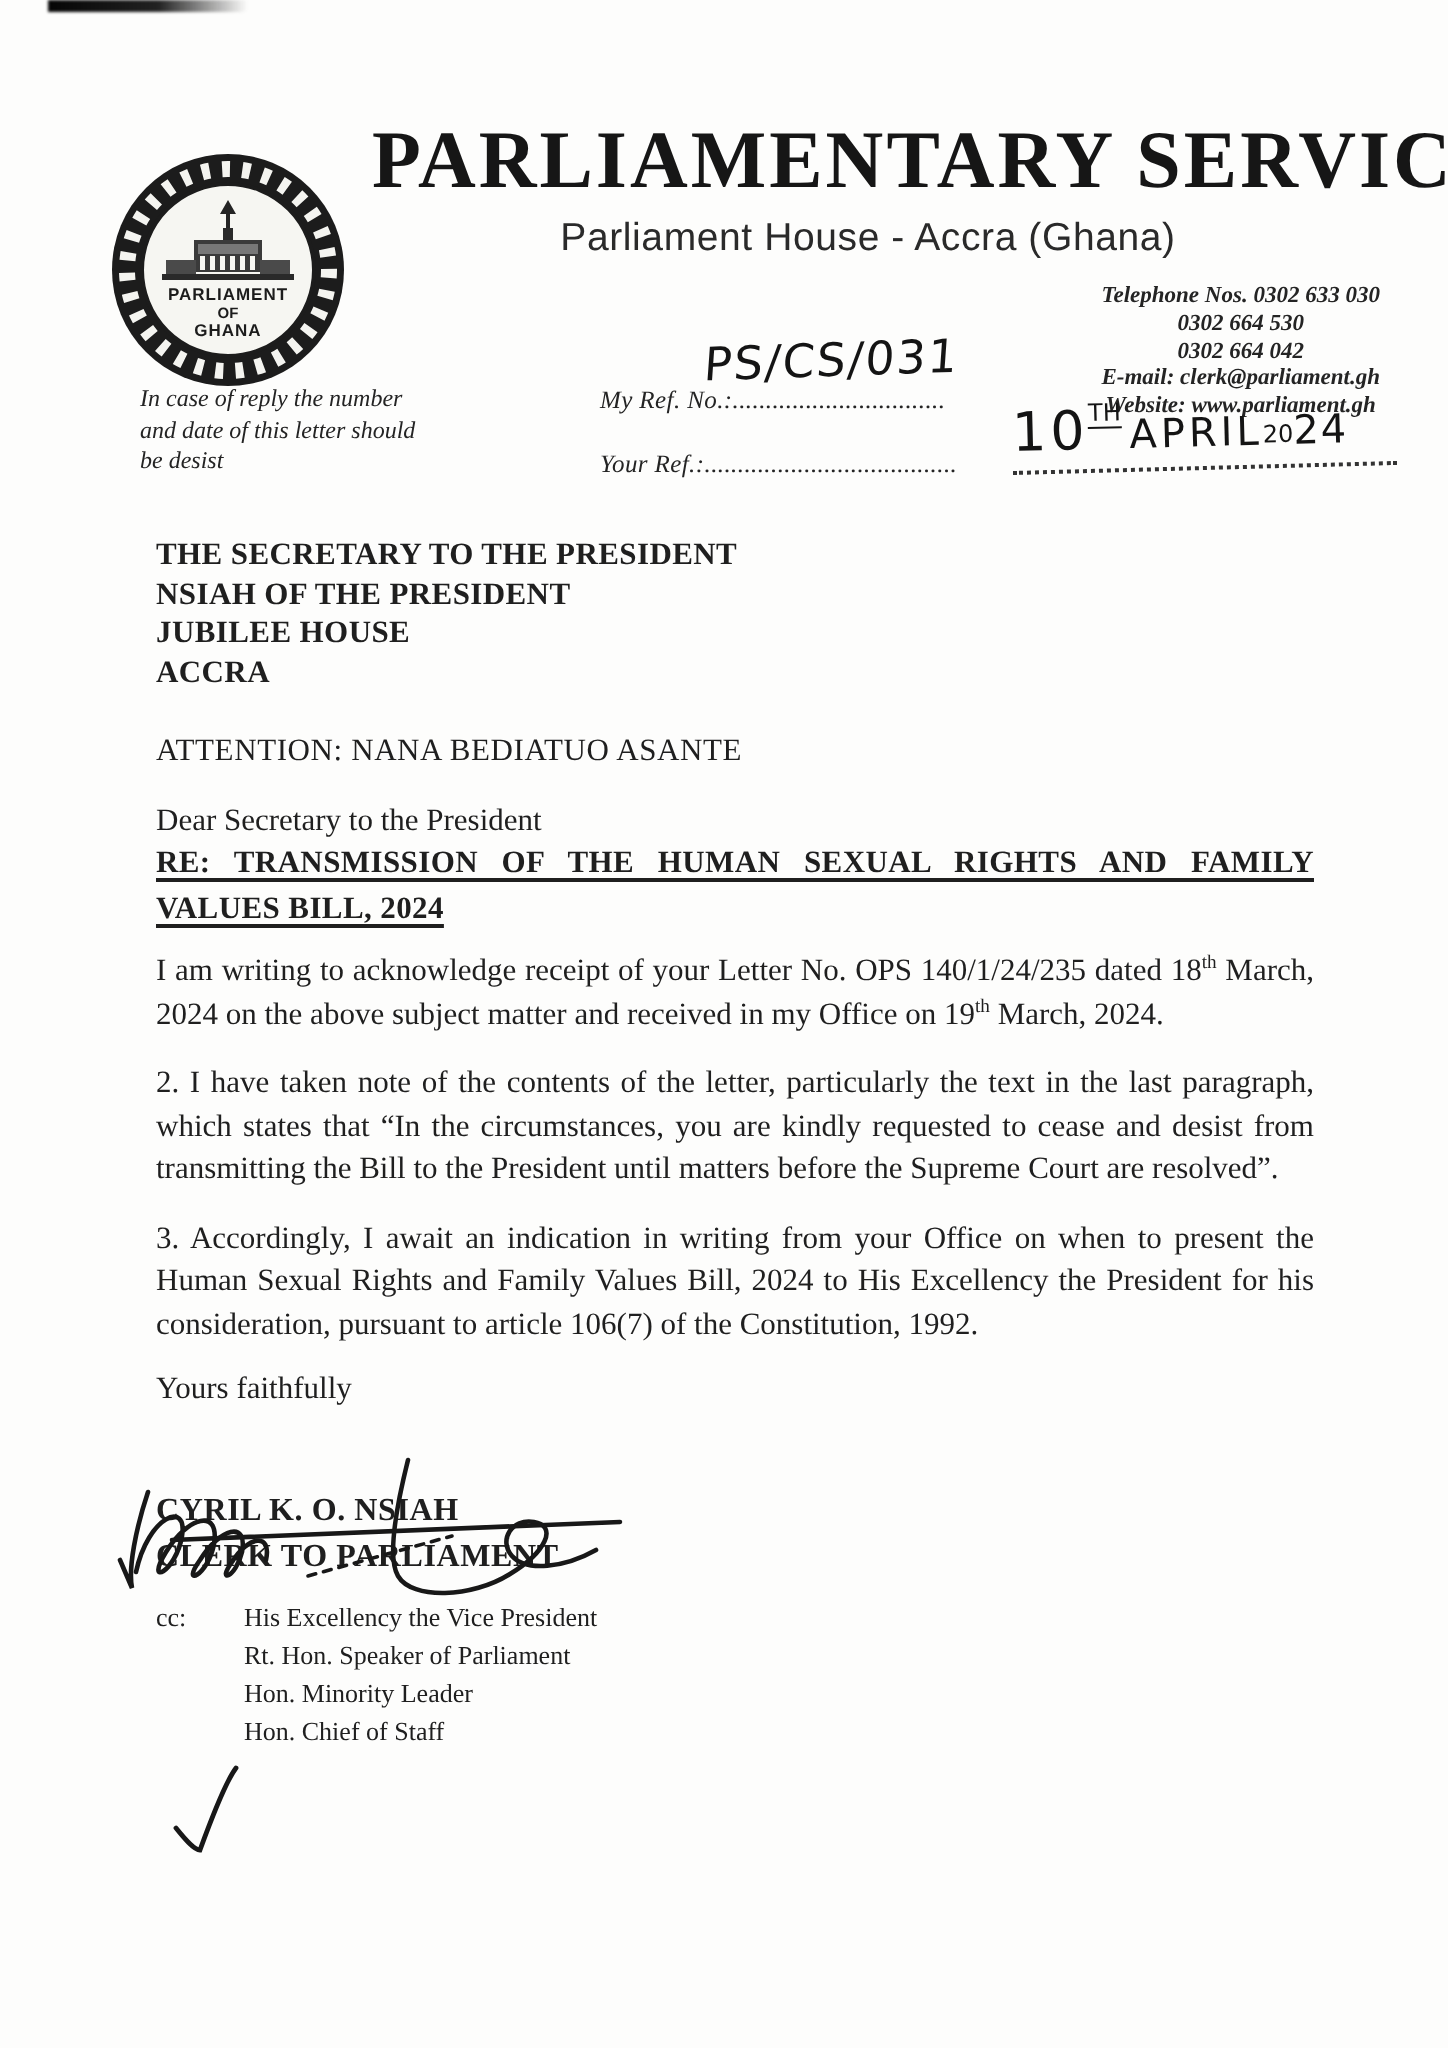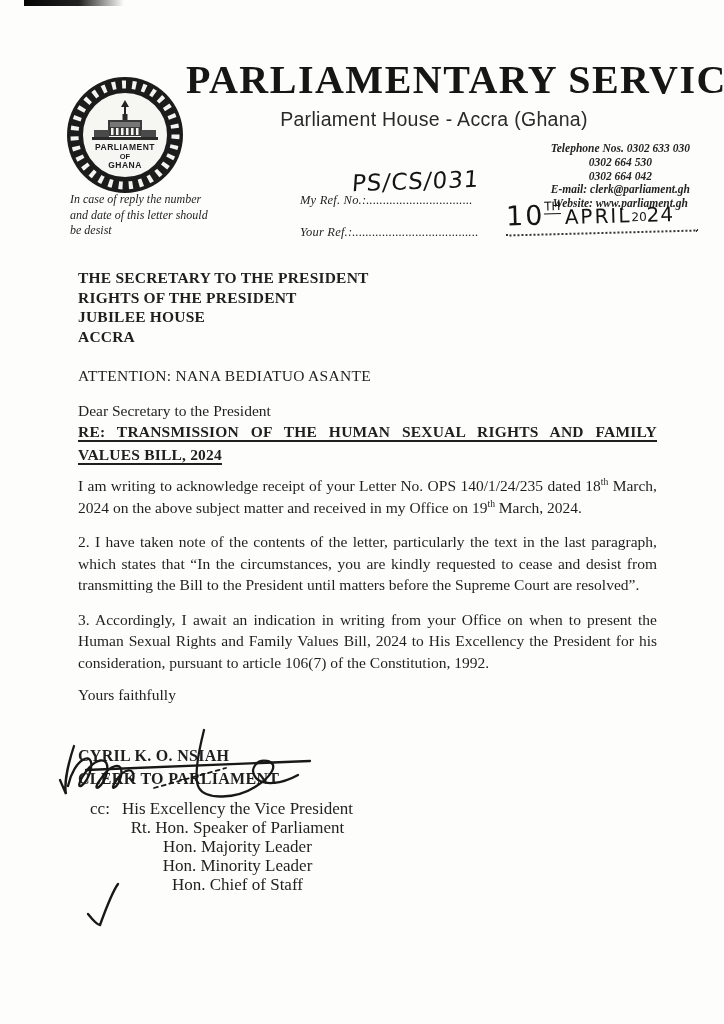--- a/index.html
+++ b/index.html
@@ -8,21 +8,21 @@
     background:#fdfdfc;overflow:hidden;
     font-family:"Liberation Serif", serif;color:#1f1f1f;
   }
   
   .smudge{
     position:absolute;left:24px;top:0;width:100px;height:6px;
     background:linear-gradient(to right,#050505 0%,#222 55%,rgba(0,0,0,0) 100%);
     filter:blur(0.7px);border-radius:0 0 3px 0;
   }
   
-  .seal{position:absolute;left:64px;top:74px;}
+  .seal{position:absolute;left:53px;top:74px;}
   .masthead{position:absolute;left:186px;top:58px;width:496px;text-align:center;}
   .masthead-title{
     font-family:"Liberation Serif", serif;font-weight:bold;font-size:40px;
     letter-spacing:1.5px;color:#161616;line-height:44px;
     transform:scaleY(1.02);white-space:nowrap;
   }
   .masthead-sub{
     font-family:"Liberation Sans", sans-serif;font-size:19.5px;color:#2a2a2a;
     margin-top:6px;letter-spacing:0.3px;
   }
@@ -59,21 +59,21 @@
   .salutation{margin-bottom:1px;}
   .subject{
     font-weight:bold;line-height:22.5px;margin-bottom:9px;letter-spacing:0.2px;
     text-align:justify;
   }
   .subject span{text-decoration:underline;text-underline-offset:3px;text-decoration-thickness:1.5px;}
   .para{margin:0 0 13px 0;line-height:21.5px;text-align:justify;text-align-last:left;}
   .sup{font-size:0.62em;vertical-align:super;line-height:0;}
   .valediction{margin-top:0;}
   .signer{margin-top:41px;font-weight:bold;font-size:16px;line-height:22.5px;letter-spacing:0.3px;}
-  .cc-block{display:flex;margin-top:9px;line-height:19px;font-size:17px;text-align:center;}
+  .cc-block{display:flex;margin-top:9px;line-height:19px;font-size:13px;}
   .cc-label{width:44px;font-family:"Liberation Serif", serif;}
   .cc-items div{margin:0;}
   
   .signature{position:absolute;left:58px;top:726px;}
   .tick{position:absolute;left:86px;top:882px;}
 </style>
 </head>
 <body>
 
 <div class="page">
@@ -133,21 +133,21 @@
 
   <div class="refs">
     <div class="ref-line">My Ref. No.:................................</div>
     <div class="ref-line">Your Ref.:......................................</div>
   </div>
   <div class="myref-hand">PS/CS/031</div>
 
   <div class="letter-body">
     <div class="recipient">
       <div>THE SECRETARY TO THE PRESIDENT</div>
-      <div>RIGHTS OF THE PRESIDENT</div>
+      <div>NSIAH OF THE PRESIDENT</div>
       <div>JUBILEE HOUSE</div>
       <div>ACCRA</div>
     </div>
 
     <div class="attention">ATTENTION: NANA BEDIATUO ASANTE</div>
 
     <div class="salutation">Dear Secretary to the President</div>
 
     <div class="subject"><span>RE: TRANSMISSION OF THE HUMAN SEXUAL RIGHTS AND FAMILY VALUES BILL, 2024</span></div>
 
@@ -162,21 +162,20 @@
     <div class="signer">
       <div>CYRIL K. O. NSIAH</div>
       <div>CLERK TO PARLIAMENT</div>
     </div>
 
     <div class="cc-block">
       <div class="cc-label">cc:</div>
       <div class="cc-items">
         <div>His Excellency the Vice President</div>
         <div>Rt. Hon. Speaker of Parliament</div>
-        <div>Hon. Majority Leader</div>
         <div>Hon. Minority Leader</div>
         <div>Hon. Chief of Staff</div>
       </div>
     </div>
   </div>
 
   <div class="signature">
     <svg width="272" height="85" viewBox="0 0 272 85">
       <g fill="none" stroke="#181818" stroke-width="2.3" stroke-linecap="round">
         <path d="M16,20 C10,38 6,58 8,68 L2,54"></path>

